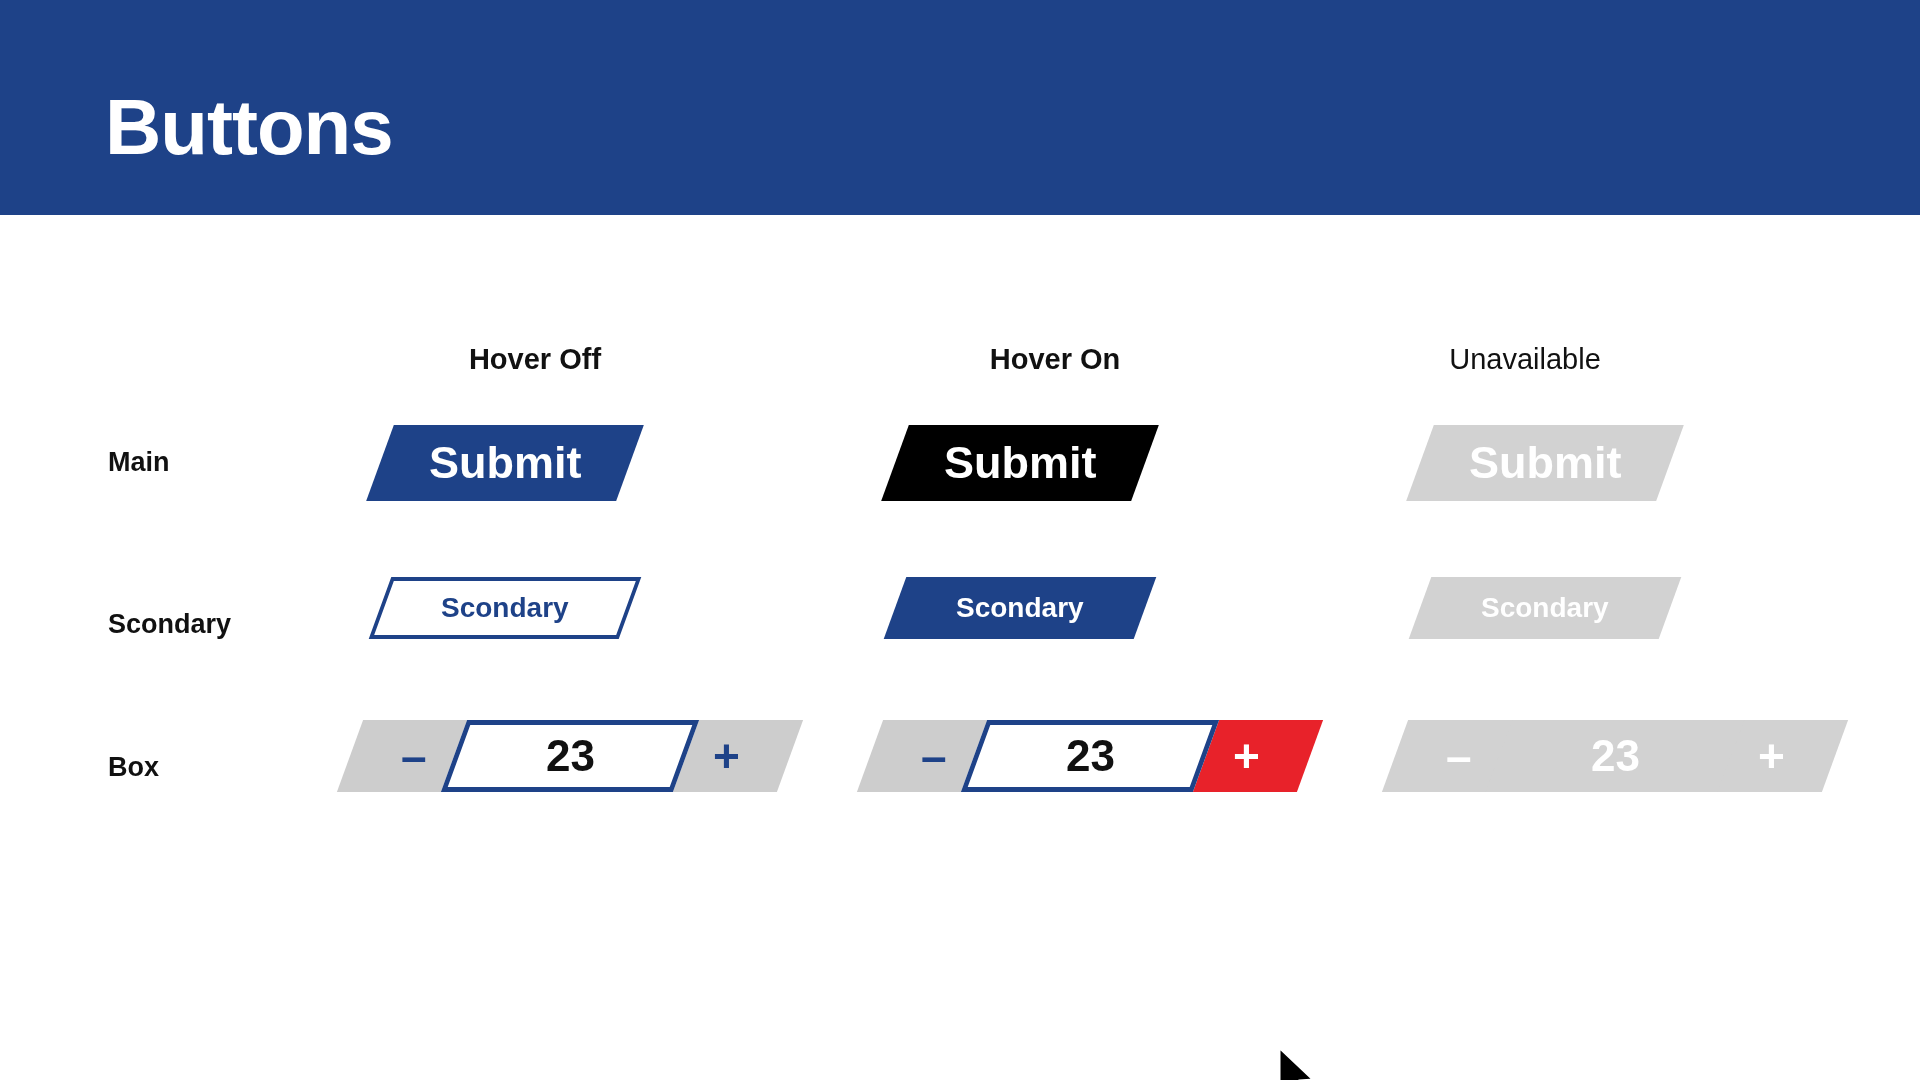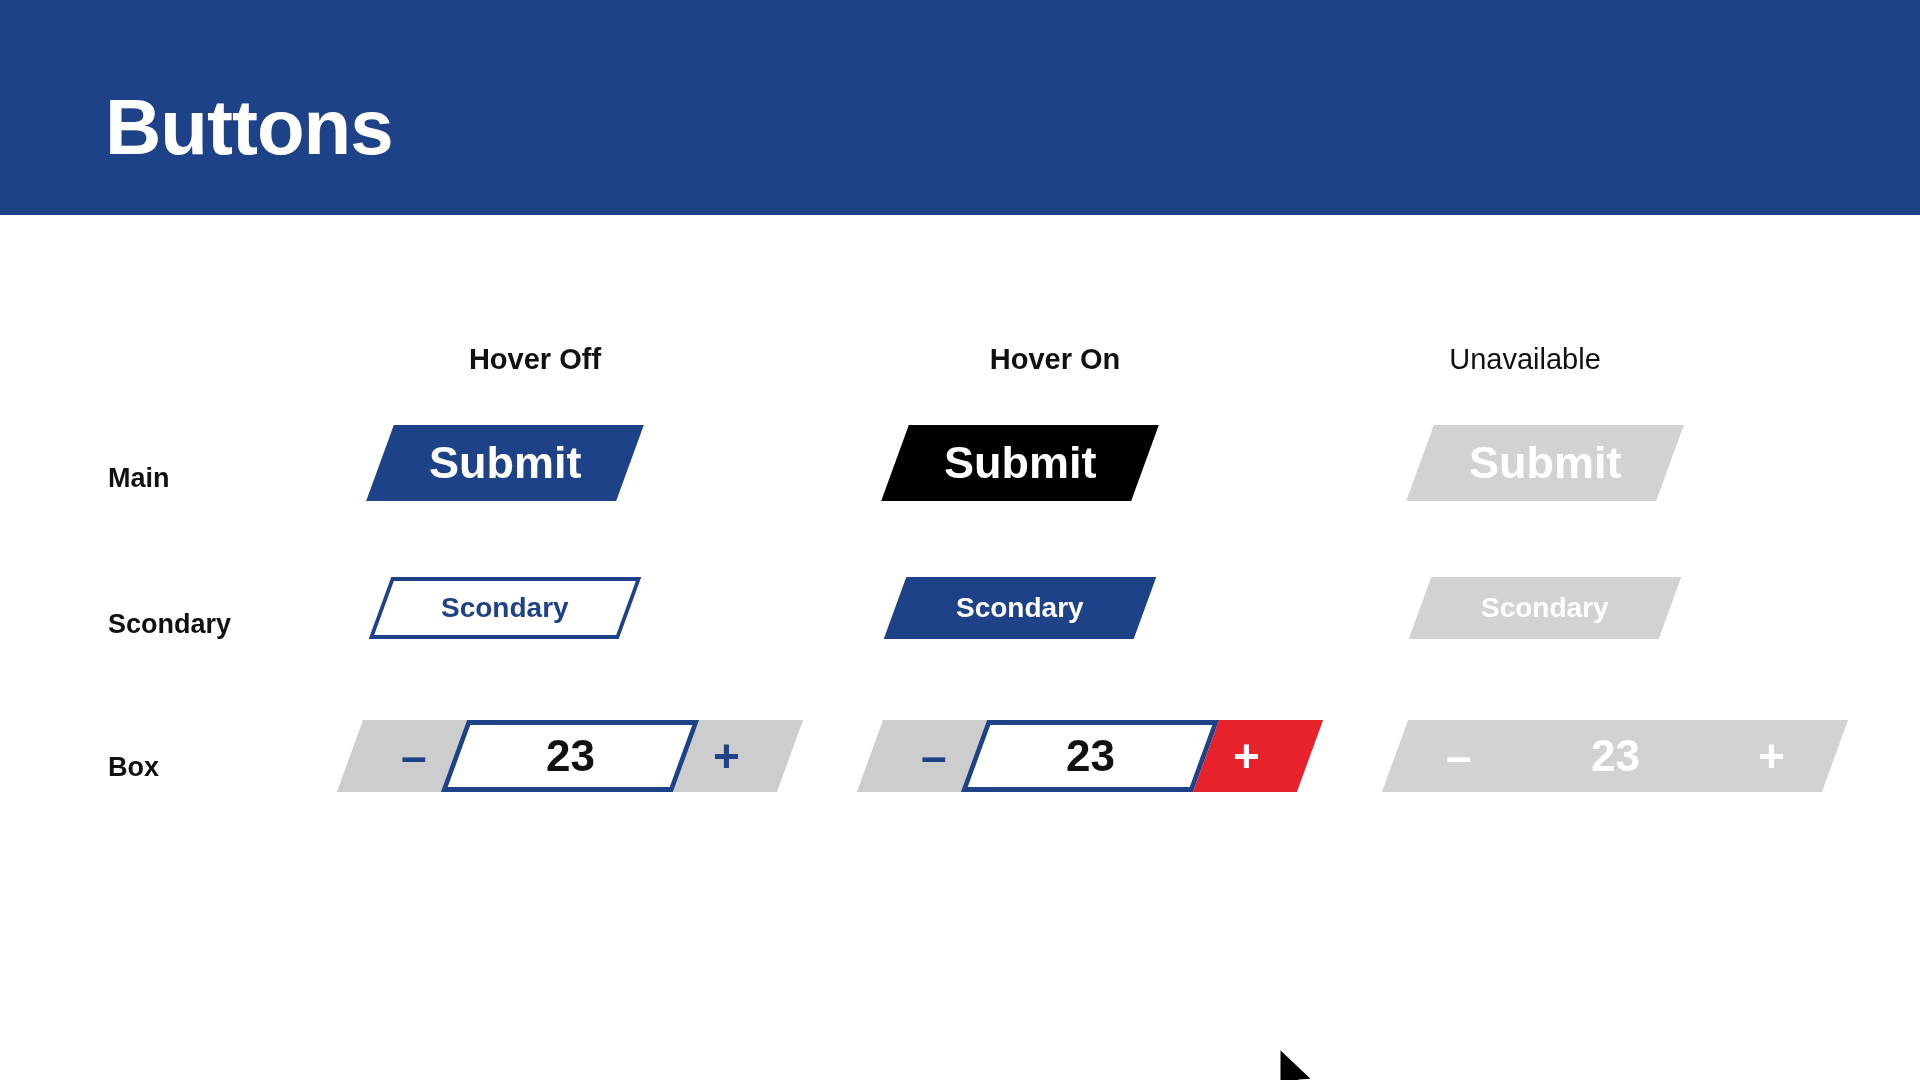--- a/index.html
+++ b/index.html
@@ -58,21 +58,21 @@
   .col-header.c1 { left: 875px; }
   .col-header.c2 { left: 1345px; font-weight: normal; }
 
   .row-label {
     position: absolute;
     left: 108px;
     font-size: 27px;
     font-weight: bold;
     color: #111111;
   }
-  .row-label.r0 { top: 232px; margin-top: 16px; }
+  .row-label.r0 { top: 232px; }
   .row-label.r1 { top: 394px; }
   .row-label.r2 { top: 537px; }
 
   
   .pgram {
     position: absolute;
     box-sizing: border-box;
     transform: skewX(-20deg);
     display: flex;
     align-items: center;

